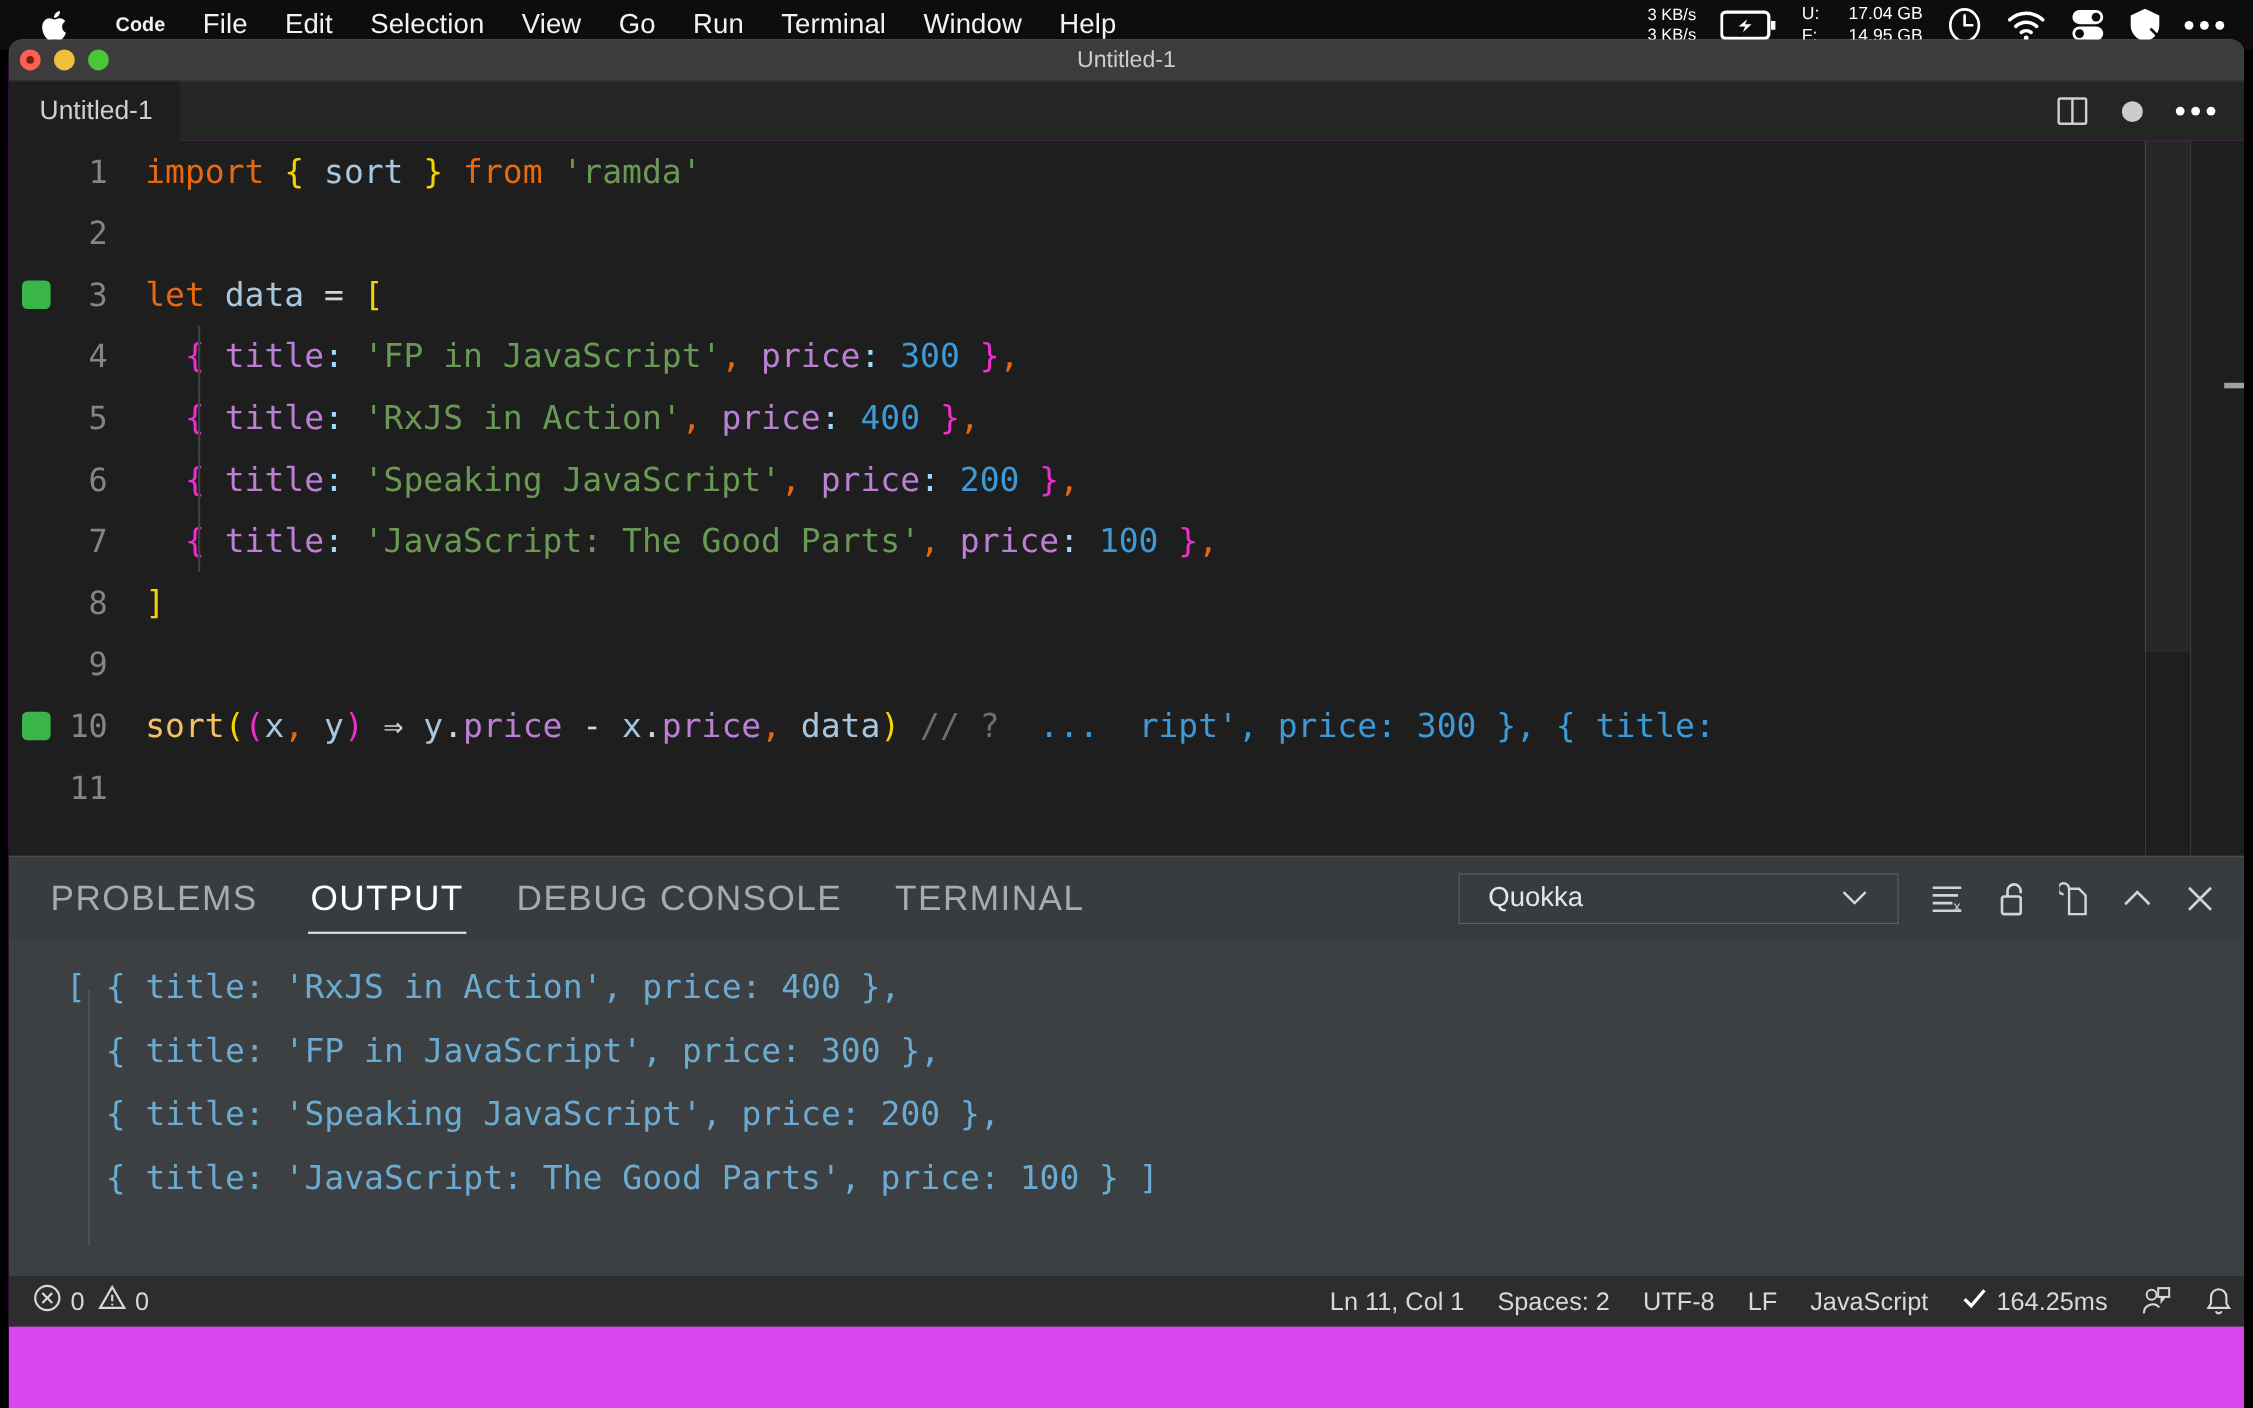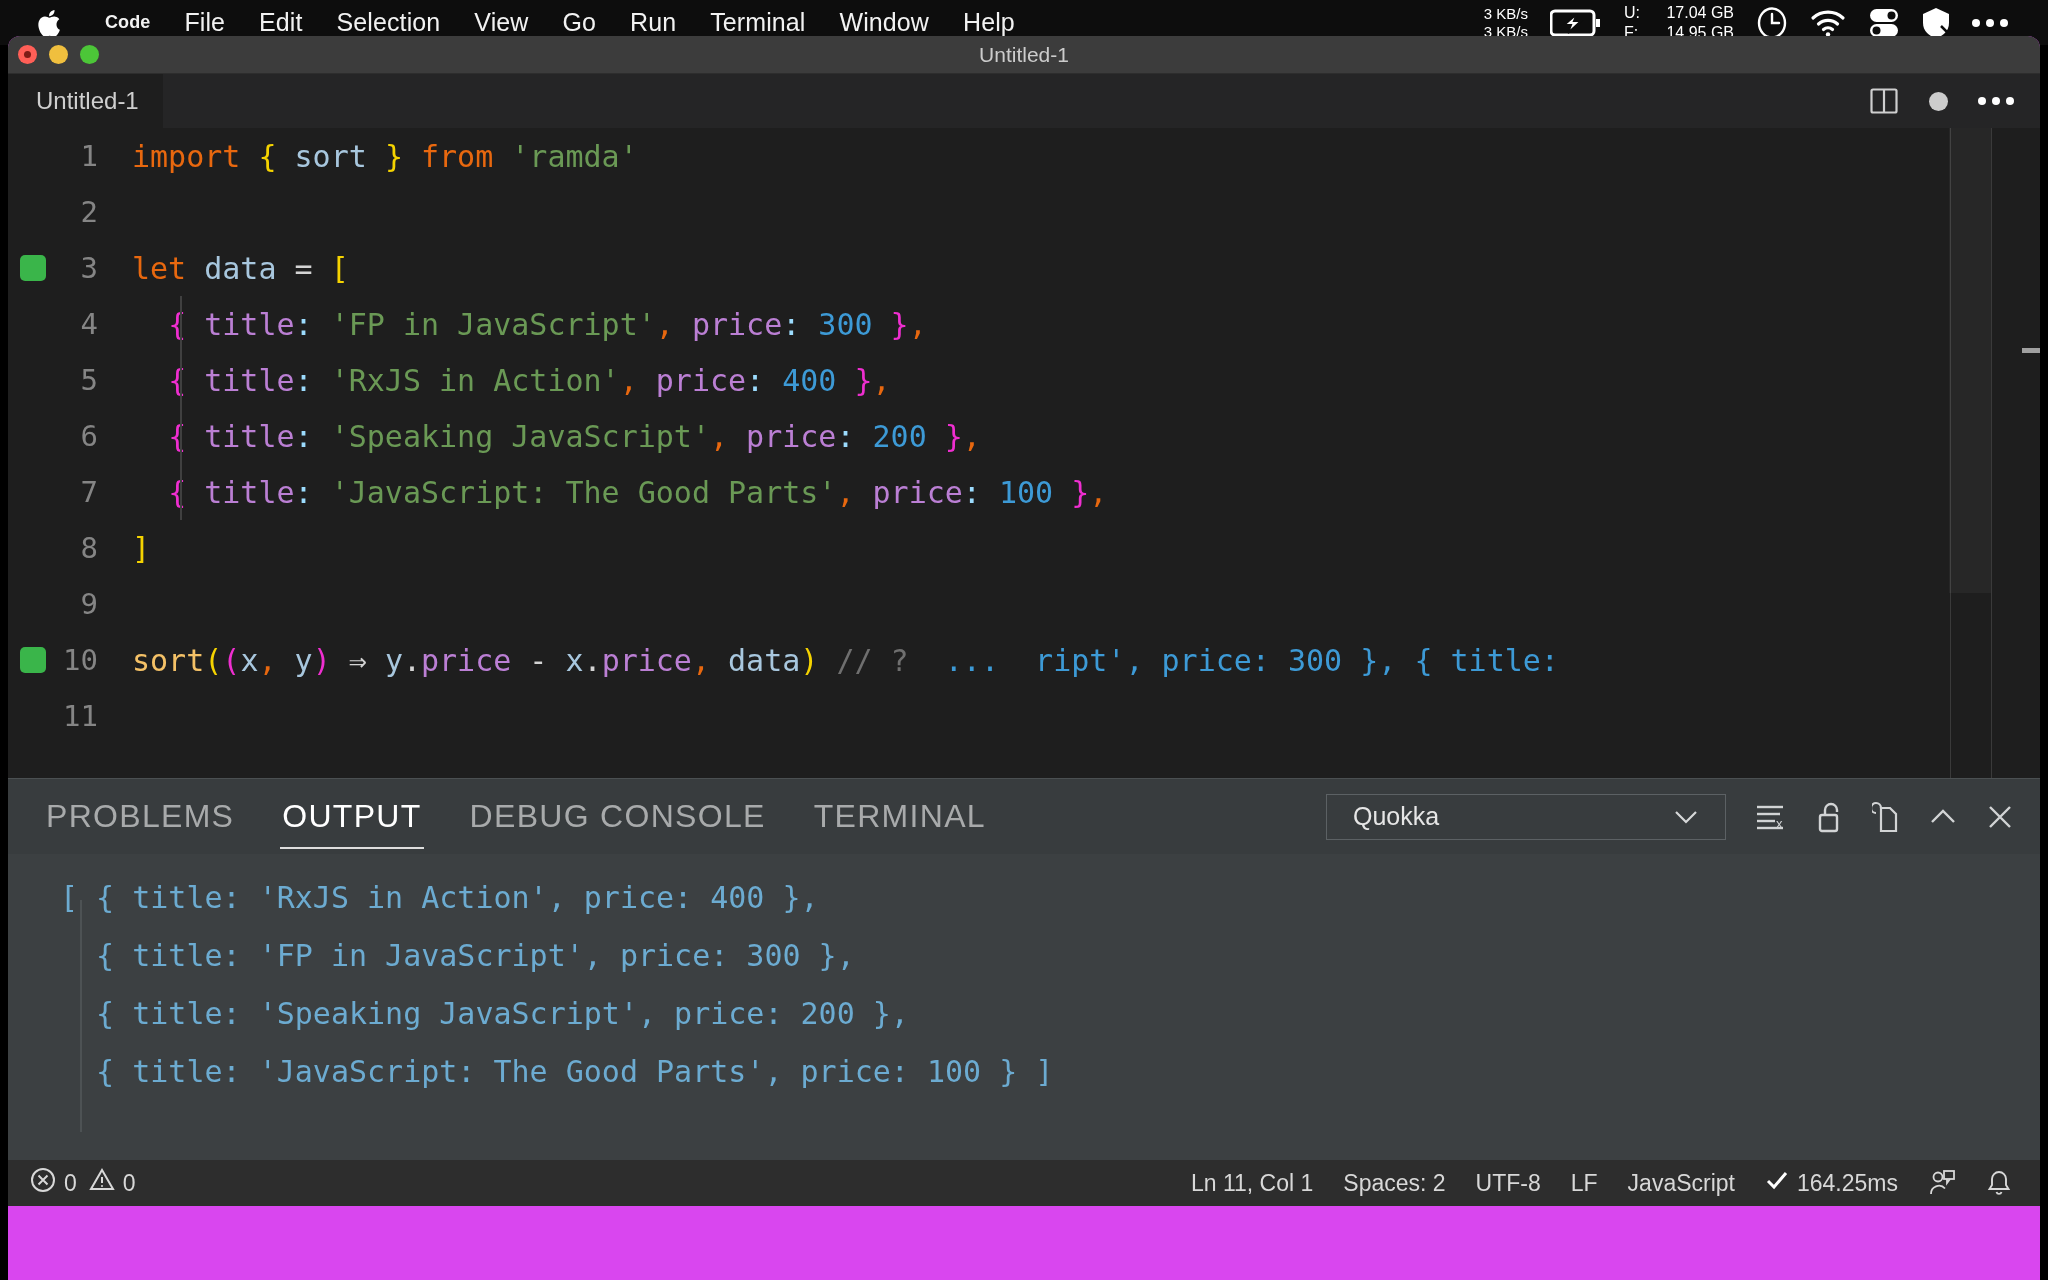--- a/index.html
+++ b/index.html
@@ -8,21 +8,21 @@
 
   
   .menubar{
     position:absolute; top:0; left:0; width:2048px; height:45px;
     background:#0d0d0d; display:flex; align-items:center; color:#fff;
   }
   .apple-logo{ width:26px; height:30px; margin-left:36px; margin-right:26px; position:relative; }
   .apple-logo svg{ display:block; }
   .menu-item{ font-size:25px; padding:0 17px; color:#f2f2f2; white-space:nowrap; letter-spacing:.1px;}
   .menu-item.bold{ font-weight:bold; font-size:18px; }
-  .menubar-right{ margin-left:auto; display:flex; align-items:center; padding-right:40px; gap:22px; }
+  .menubar-right{ margin-left:auto; display:flex; align-items:center; padding-right:26px; gap:22px; }
   .net-speed{ font-size:15px; line-height:18px; text-align:right; color:#fff; font-family:"Liberation Sans",sans-serif; }
   .batt-icon svg,.mem-icon svg{display:block;}
   .mem-stats{ font-size:16px; line-height:20px; color:#fff; display:flex; gap:6px;}
   .mem-stats .labels{text-align:left;}
   .mem-stats .vals{text-align:right; min-width:88px;}
   .sb-icon{ display:flex; align-items:center; justify-content:center; }
   .dots3{ display:flex; gap:6px; align-items:center; }
   .dots3 i{ width:8px; height:8px; border-radius:50%; background:#fff; display:block;}
 
   
@@ -137,21 +137,21 @@
   .panel-indent{
     position:absolute; left:72px; top:46px; height:232px; width:2px; background:#4d5254;
   }
 
   
   .statusbar{
     height:46px; background:#2d2d2d; display:flex; align-items:center; color:#d8d8d8;
     font-size:23px;
   }
   .sb-left{ display:flex; align-items:center; gap:12px; padding-left:22px; }
-  .sb-right{ margin-left:auto; display:flex; align-items:center; gap:30px; padding-right:28px; }
+  .sb-right{ margin-left:auto; display:flex; align-items:center; gap:30px; padding-right:10px; }
   .sb-item{ display:flex; align-items:center; gap:8px; white-space:nowrap; }
 </style>
 </head>
 <body>
 
 <div class="menubar">
   <div class="apple-logo">
     <svg width="26" height="31" viewBox="0 0 26 31">
         <path fill="#fff" d="M20.5 16.4c0-3.4 2.8-5 2.9-5.1-1.6-2.3-4-2.6-4.9-2.7-2.1-.2-4.1 1.2-5.1 1.2-1.1 0-2.7-1.2-4.4-1.2-2.3 0-4.4 1.3-5.5 3.4-2.4 4.1-.6 10.2 1.7 13.5 1.1 1.6 2.5 3.4 4.2 3.4 1.7-.1 2.3-1.1 4.3-1.1s2.6 1.1 4.4 1c1.8 0 2.9-1.6 4-3.3 1.3-1.9 1.8-3.7 1.8-3.8-.1 0-3.4-1.3-3.4-5.3zM17.2 6.3C18.1 5.2 18.7 3.6 18.5 2c-1.4.1-3.1 1-4 2.1-.8 1-1.6 2.6-1.4 4.1 1.6.1 3.2-.8 4.1-1.9z"></path>
       </svg>

